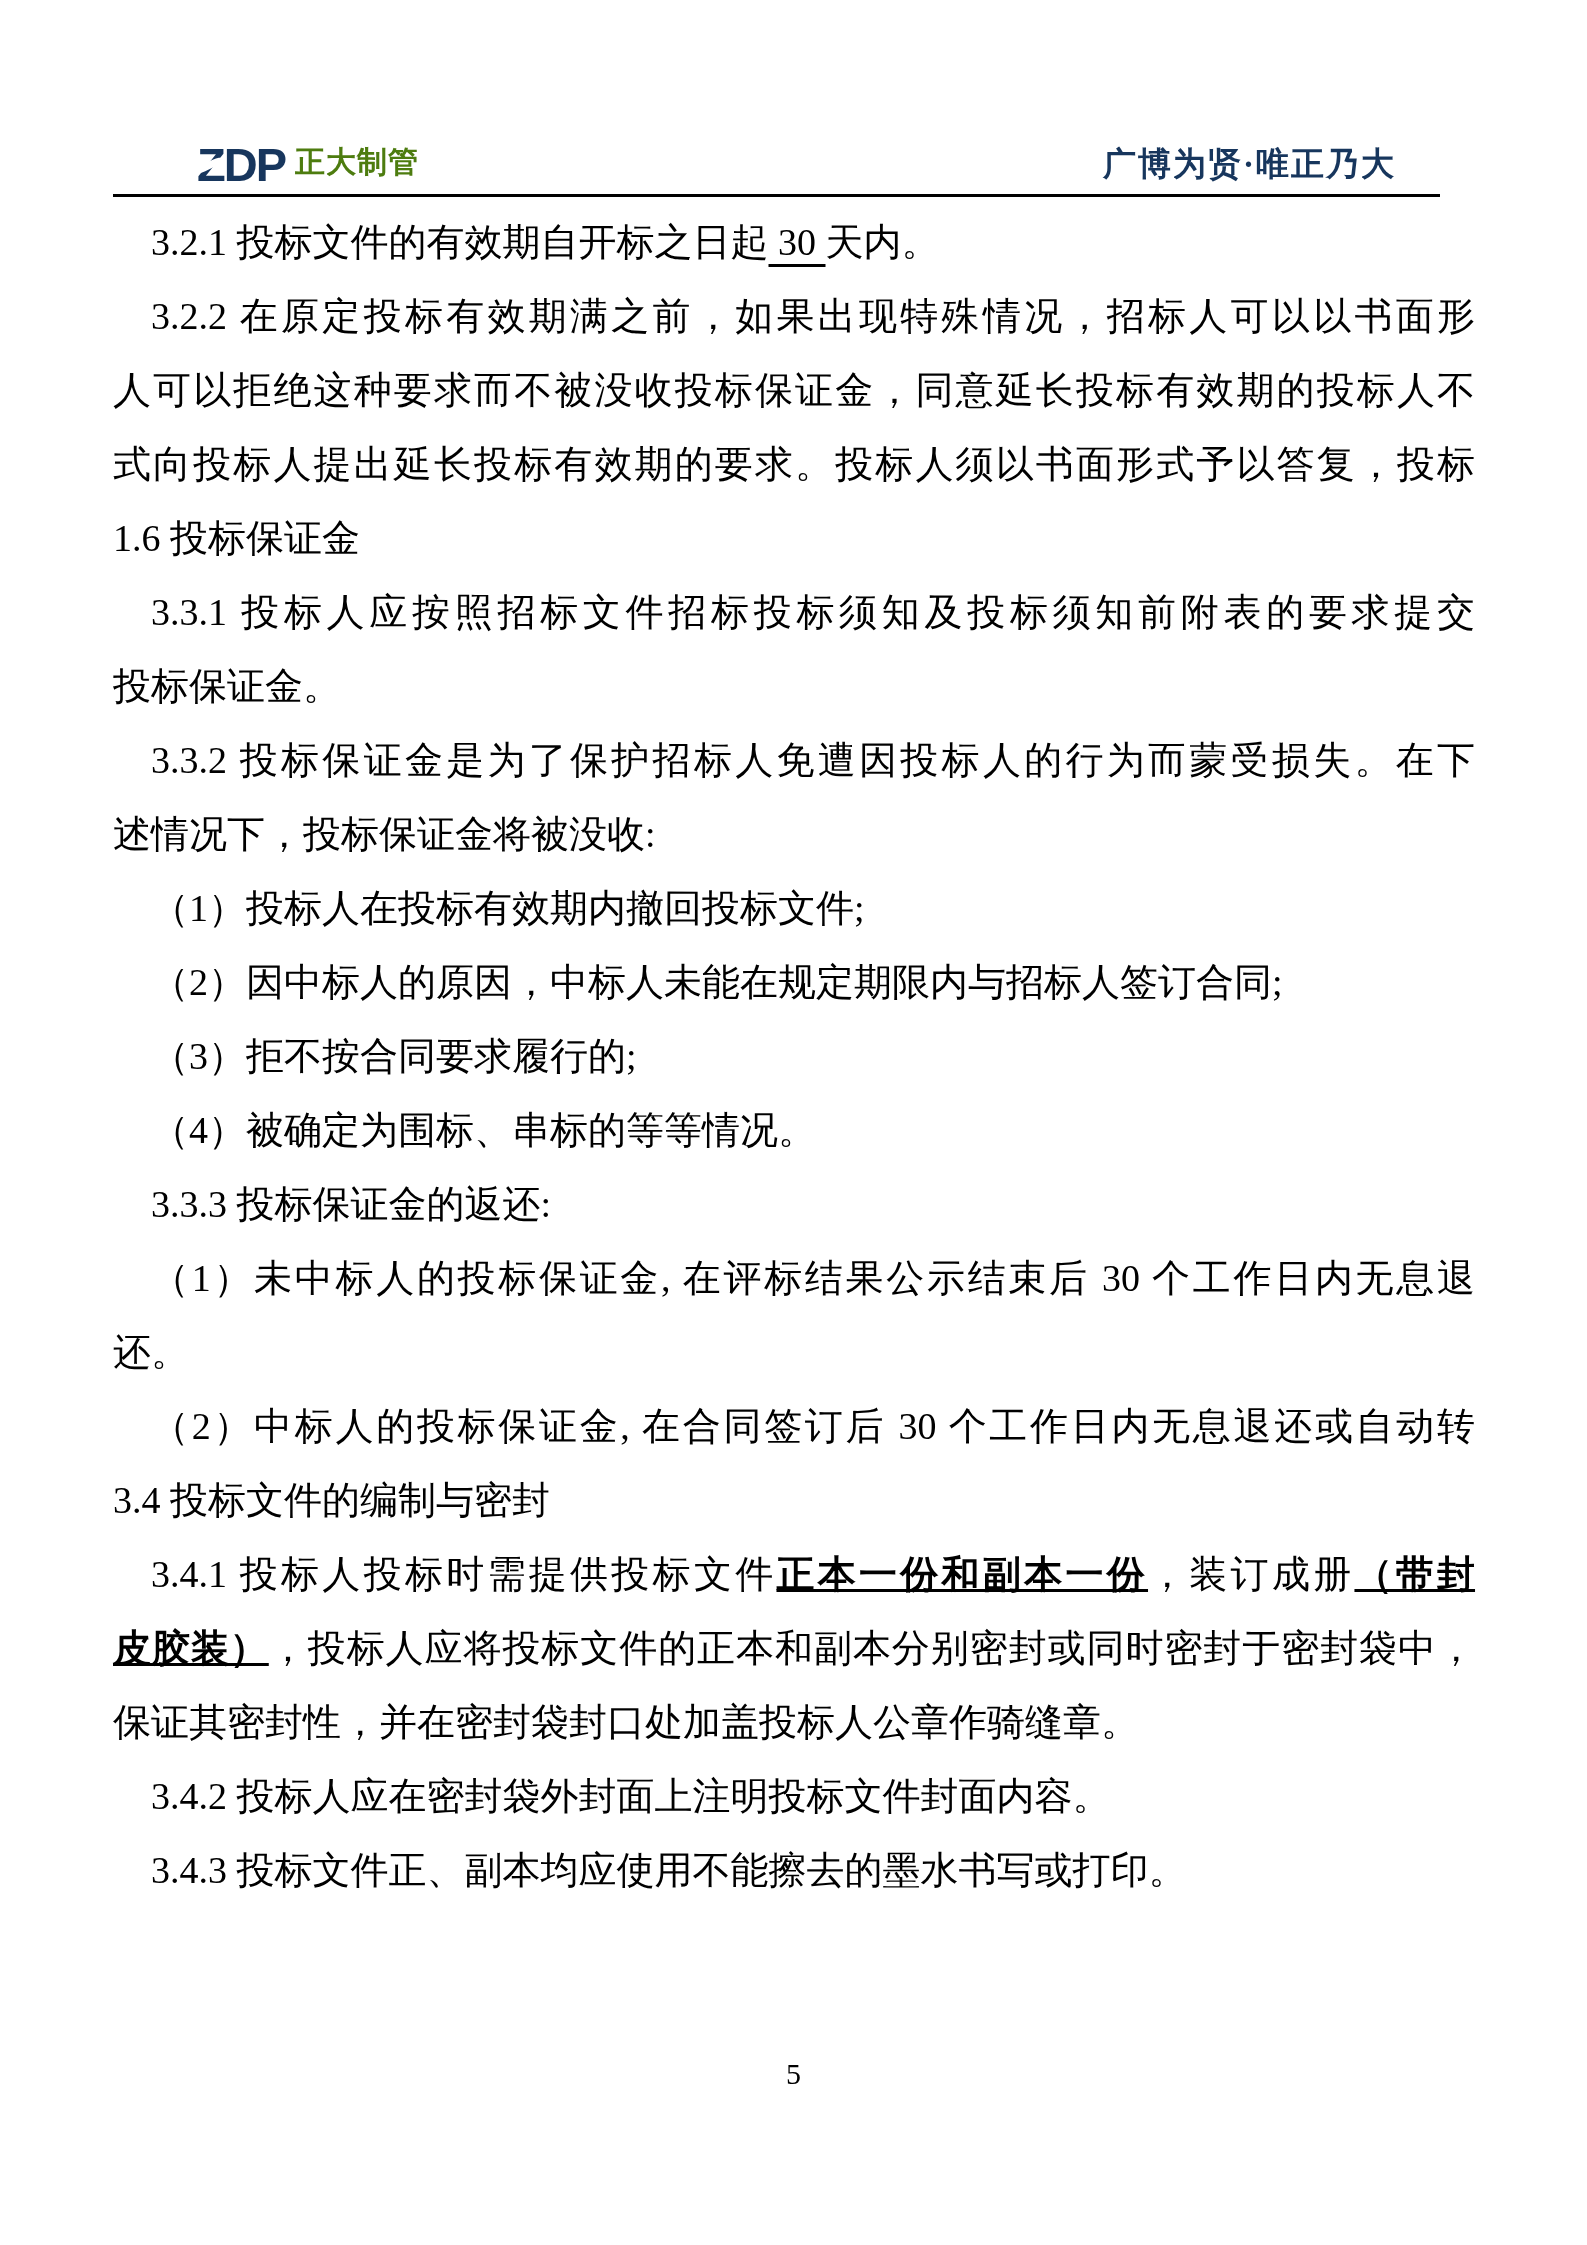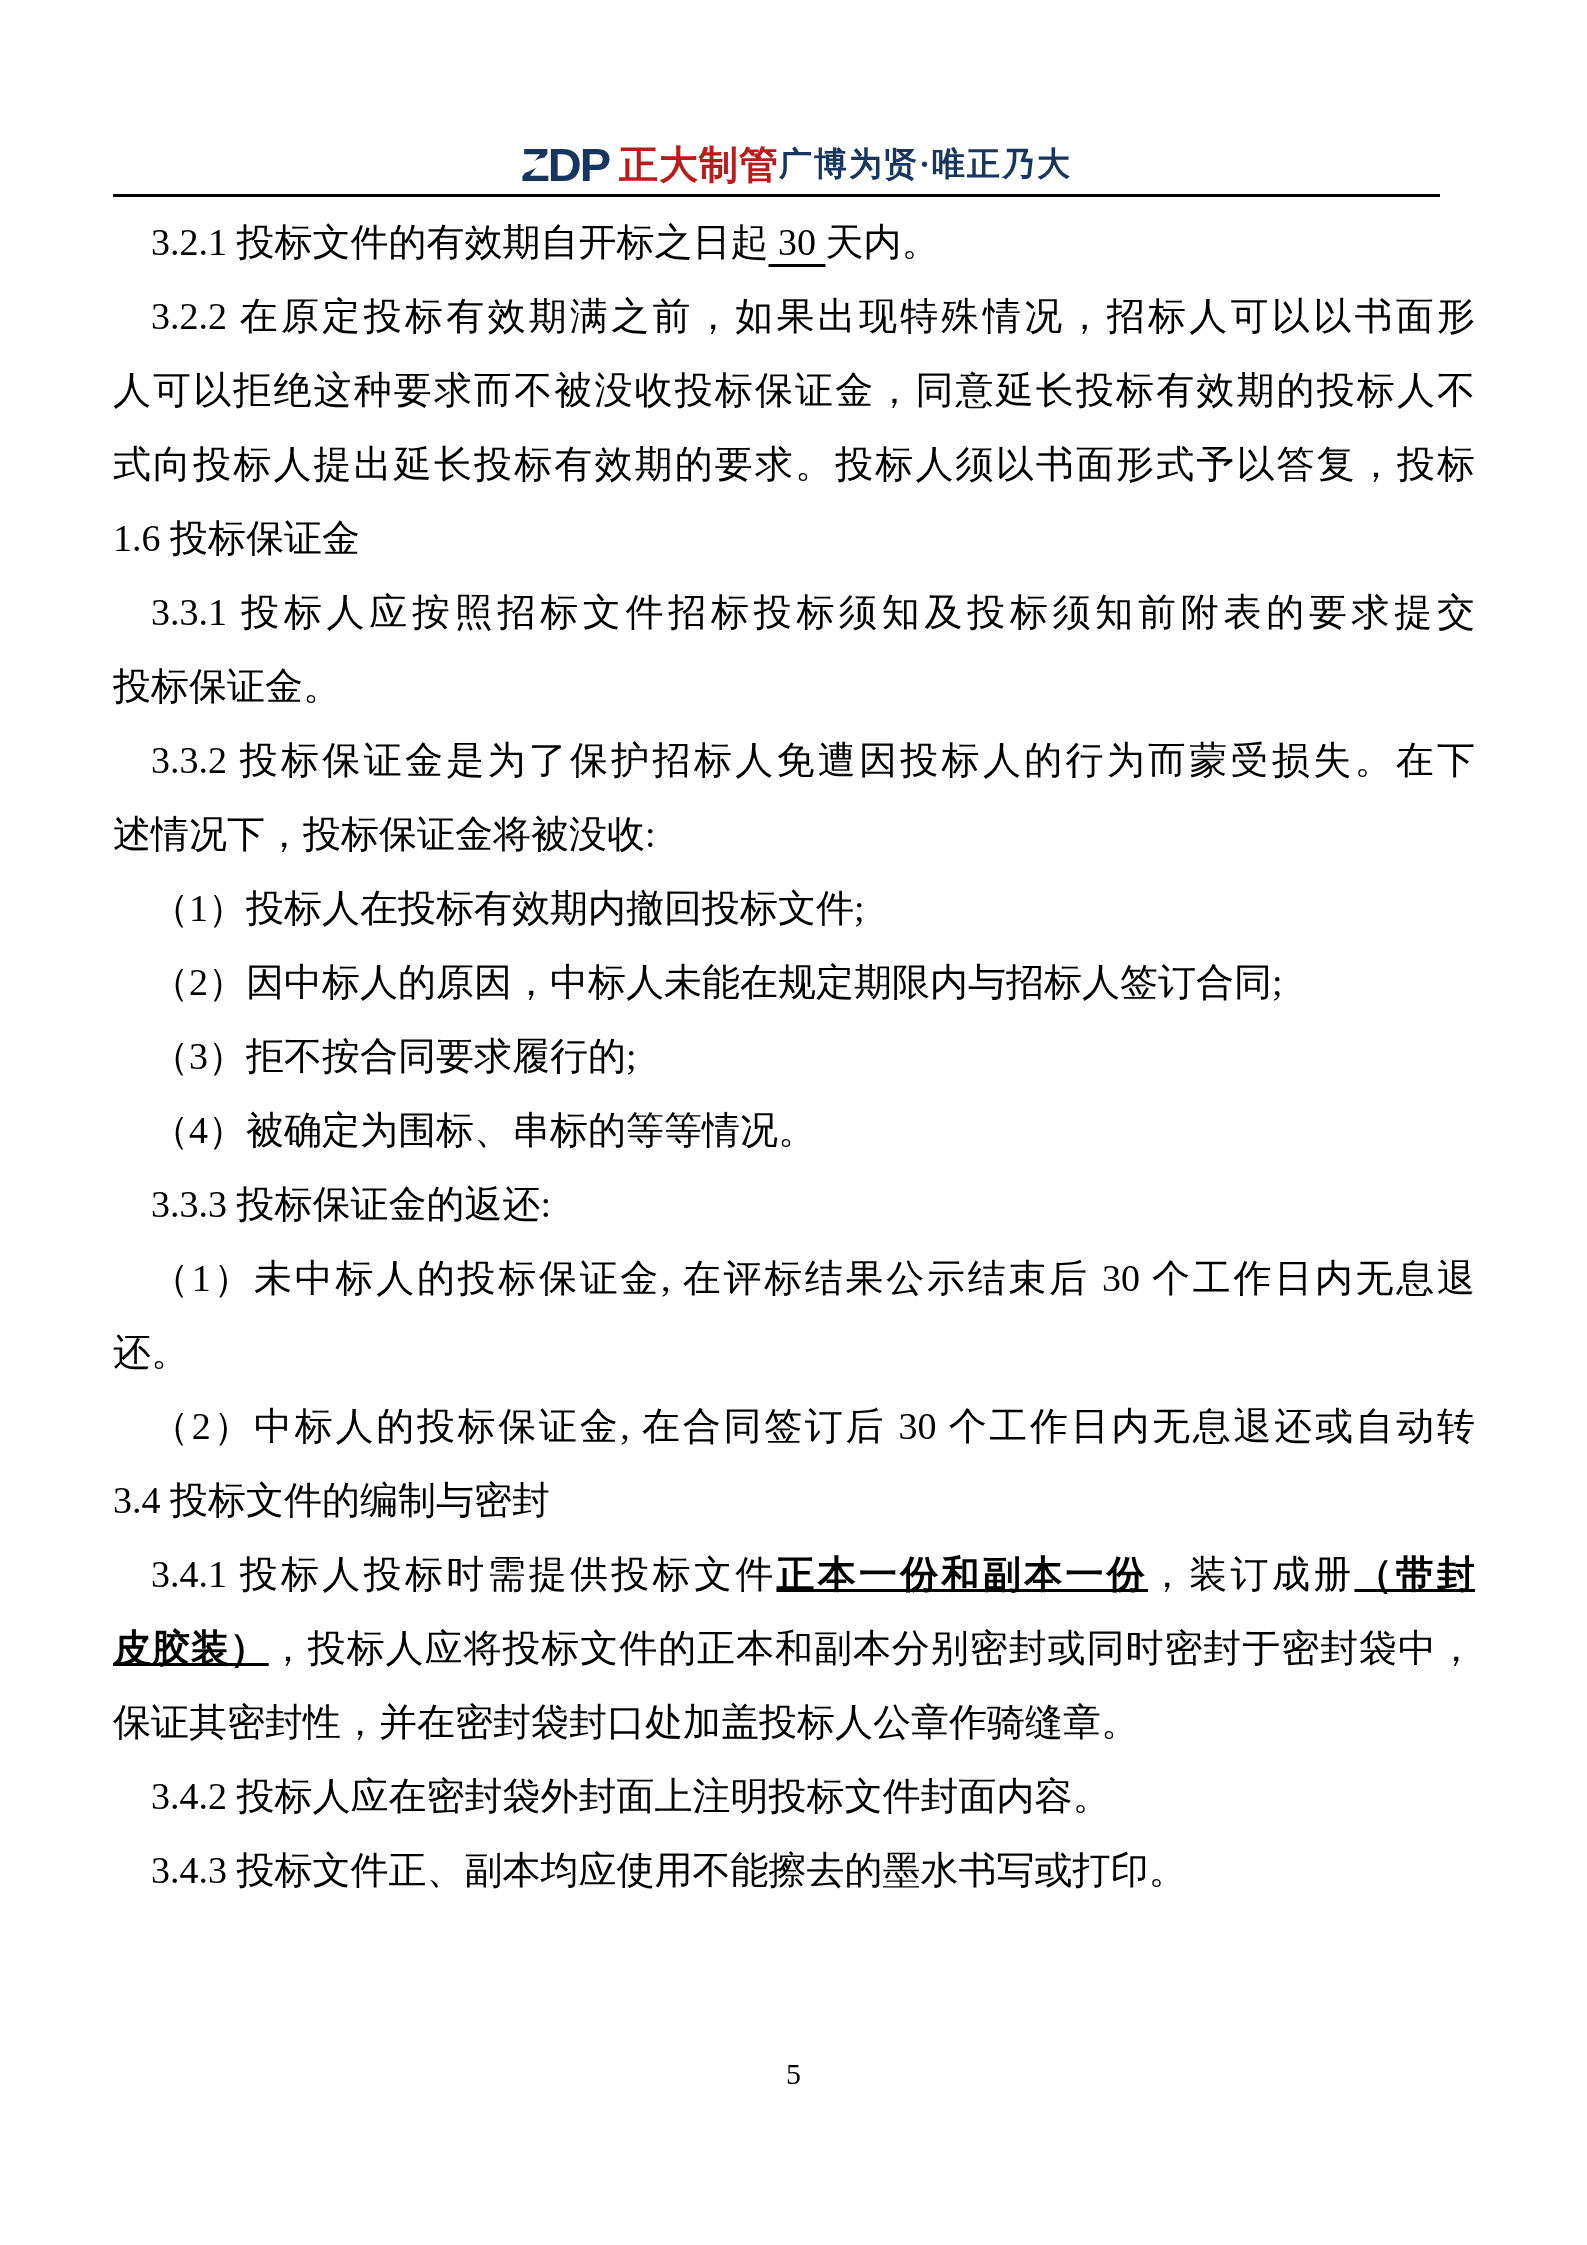--- a/index.html
+++ b/index.html
@@ -8,39 +8,39 @@
     width:1587px;height:2245px;
     background:#ffffff;
     margin:0 auto;
     overflow:hidden;
     font-family:"Liberation Serif","DejaVu Serif",serif;
     color:#000;
   }
   
   .header{
     position:absolute;left:113px;top:136px;width:1327px;height:56px;
-    display:flex;justify-content:center;align-items:center;
+    display:flex;justify-content:space-between;align-items:center;
   }
   .logo{display:flex;align-items:center;margin-left:84px;}
   .logo-zdp{
     position:relative;
     font-family:"Liberation Sans","DejaVu Sans",sans-serif;
     font-weight:900;font-style:normal;
     font-size:47px;letter-spacing:-2px;
     color:#17365d;line-height:1;
     padding-right:10px;
   }
   .logo-zdp::after{ 
     content:"";position:absolute;left:-3px;top:21px;width:30px;height:7px;
     background:#fff;transform:rotate(-27deg);border-radius:60% 60% 60% 60%/100% 100% 100% 100%;
   }
   .logo-company{
-    font-family:Liberation Sans, sans-serif;
-    font-weight:bold;font-size:39px;line-height:1;
-    color:#b91c1c;letter-spacing:1px;
+    font-family:Liberation Mono, monospace;
+    font-weight:bold;font-size:30px;line-height:1;
+    color:#4d7c0f;letter-spacing:1px;
   }
   .slogan{
     font-size:33px;font-weight:bold;color:#17365d;
     letter-spacing:2px;line-height:1;margin-right:44px;
   }
   .header-rule{
     position:absolute;left:113px;top:194px;width:1327px;height:3px;
     background:#000;
   }
   

